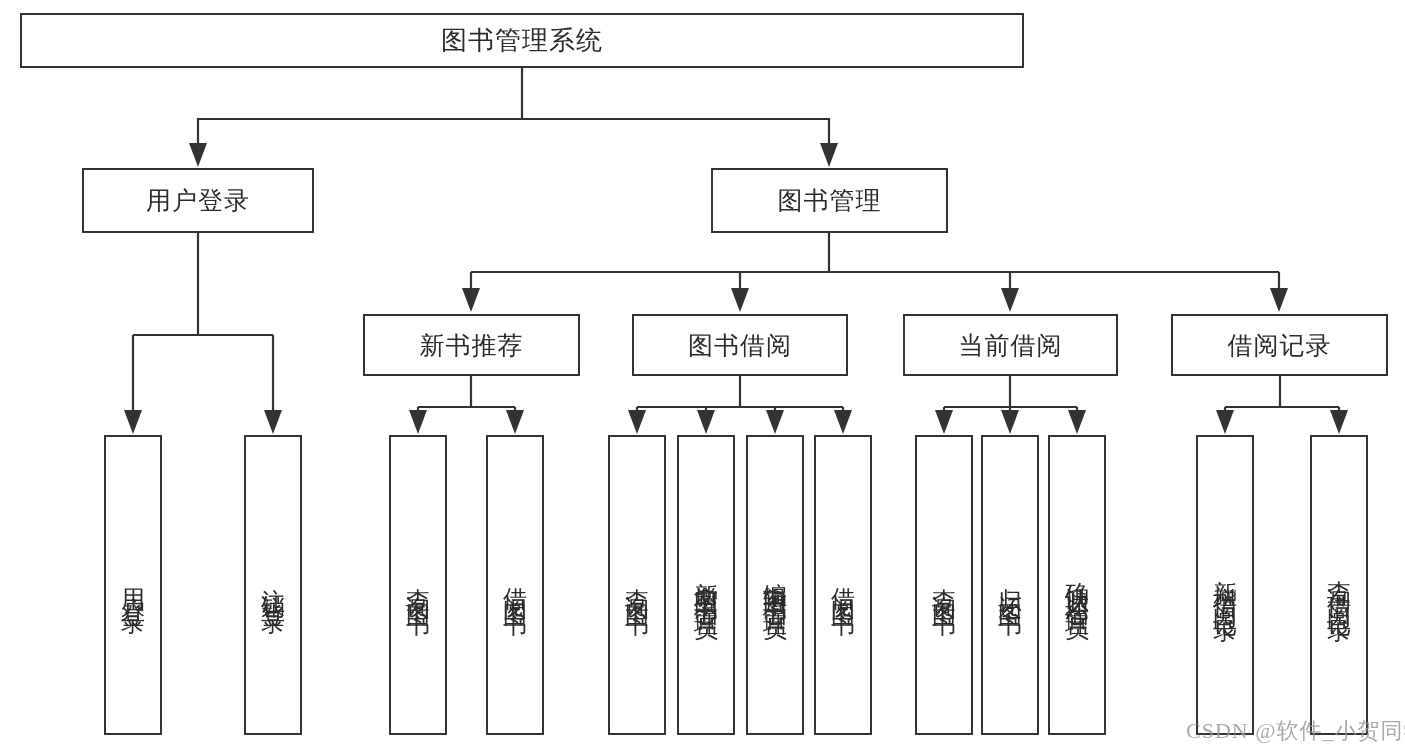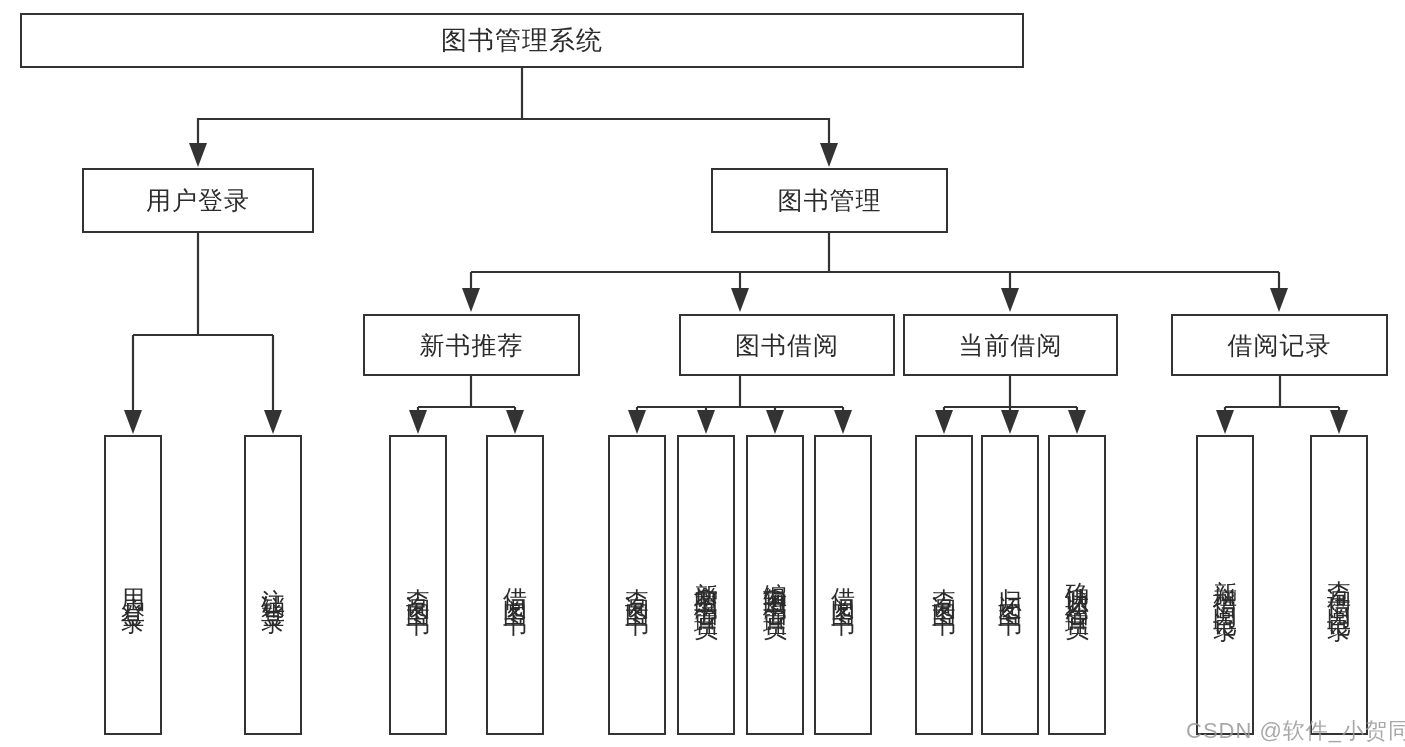--- a/index.html
+++ b/index.html
@@ -6,21 +6,21 @@
     margin: 0;
     padding: 0;
     background: #ffffff;
   }
   .canvas {
     position: relative;
     width: 1405px;
     height: 747px;
     background: #ffffff;
     overflow: hidden;
-    font-family: Liberation Sans, sans-serif;
+    font-family: Liberation Serif, serif;
   }
   svg.connectors {
     position: absolute;
     left: 0;
     top: 0;
     z-index: 0;
   }
   .node {
     position: absolute;
     box-sizing: border-box;
@@ -108,21 +108,21 @@
   <div class="node" style="left:82px; top:168px; width:232px; height:65px;">
     <span class="h-label">用户登录</span>
   </div>
   <div class="node" style="left:711px; top:168px; width:237px; height:65px;text-align:center;">
     <span class="h-label">图书管理</span>
   </div>
 
   <div class="node" style="left:363px; top:314px; width:217px; height:62px;align-items:center;">
     <span class="h-label">新书推荐</span>
   </div>
-  <div class="node" style="left:632px; top:314px; width:216px; height:62px;margin-left:47px;">
+  <div class="node" style="left:632px; top:314px; width:216px; height:62px;">
     <span class="h-label">图书借阅</span>
   </div>
   <div class="node" style="left:903px; top:314px; width:215px; height:62px;">
     <span class="h-label">当前借阅</span>
   </div>
   <div class="node" style="left:1171px; top:314px; width:217px; height:62px;">
     <span class="h-label">借阅记录</span>
   </div>
 
   <div class="node leaf" style="left:104px; top:435px; width:58px; height:300px;">

